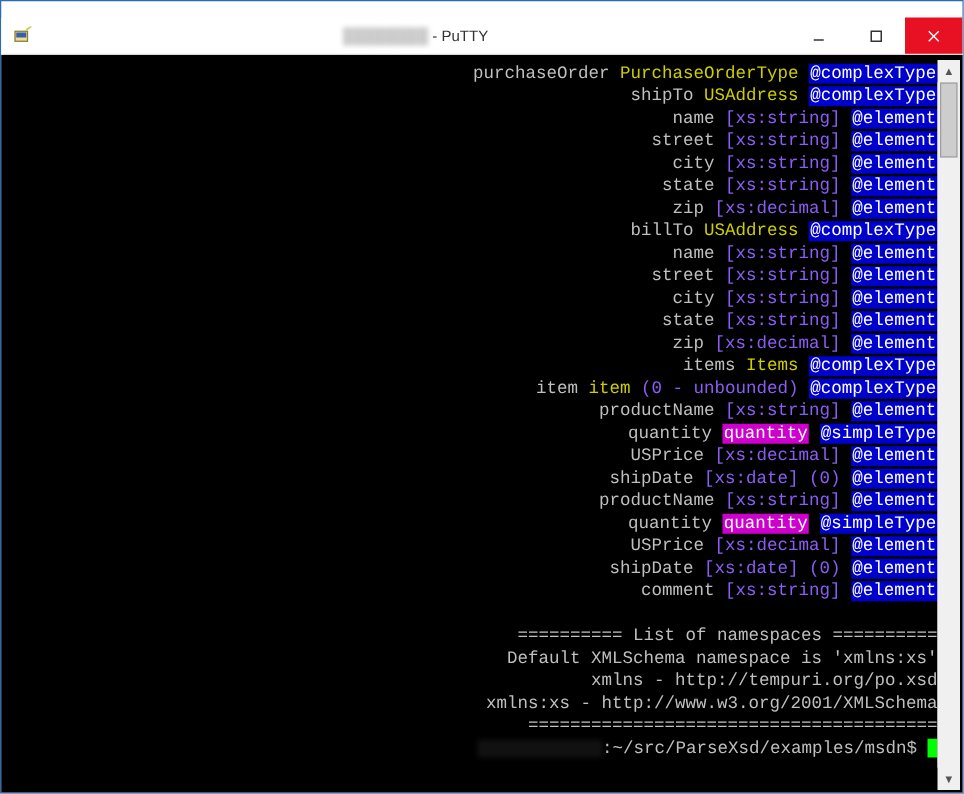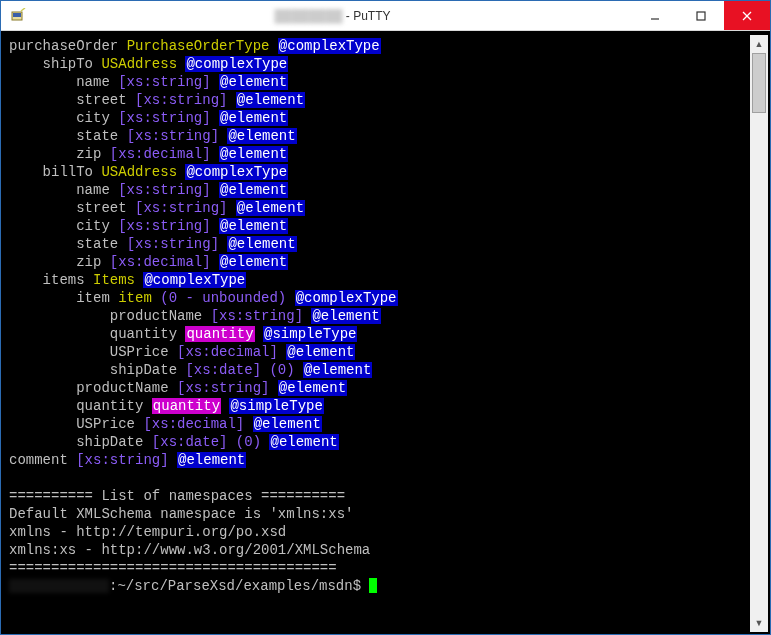--- a/index.html
+++ b/index.html
@@ -20,20 +20,21 @@
     flex-direction: column;
     background: #fff;
   }
   .titlebar {
     height: 30px;
     background: #fff;
     display: flex;
     align-items: center;
     border-bottom: 1px solid #d9d9d9;
     user-select: none;
+    margin-top: 13px;
   }
   .titlebar .icon {
     width: 18px; height: 18px;
     margin: 0 6px 0 8px;
     display:flex;align-items:center;justify-content:center;
   }
   .titlebar .title {
     flex: 1;
     text-align: center;
     font-size: 12px;
@@ -51,20 +52,21 @@
     color:#333;
   }
   .winbtn.close { background:#e81123; color:#fff; width:46px; }
   .winbtn.close svg line{ stroke:#fff; }
   .client {
     flex:1;
     background:#000;
     padding: 4px 2px 2px 4px;
     position:relative;
     display:flex;
+    text-align:right;
   }
   .term {
     flex:1;
     background:#000;
     color:#bfbfbf;
     font-family: Consolas, "Courier New", monospace;
     font-size: 14px;
     line-height: 18px;
     white-space: pre;
     overflow:hidden;

